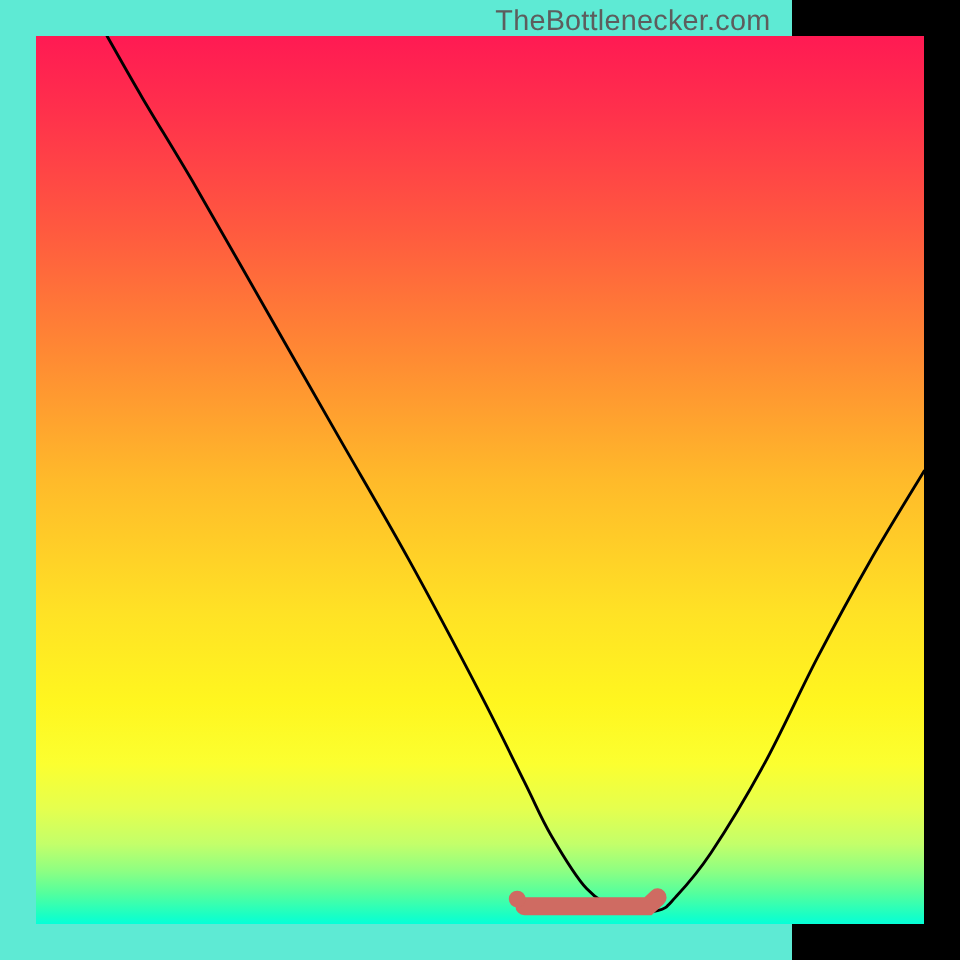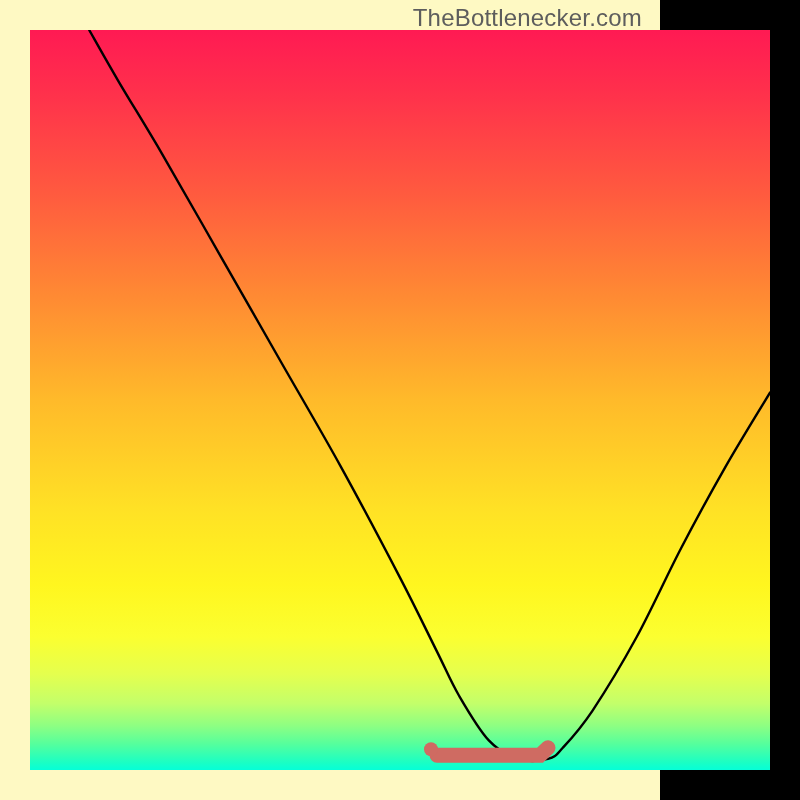--- a/index.html
+++ b/index.html
@@ -8,21 +8,21 @@
     width: 800px;
     height: 800px;
     background: #000;
     overflow: hidden;
     font-family: Arial, Helvetica, sans-serif;
   }
   .frame {
     position: relative;
     width: 660px;
     height: 800px;
-    background: #fef9c3;
+    background: #5eead4;
   }
   .watermark {
     position: absolute;
     top: 4px;
     right: 18px;
     color: #5d5d5d;
     font-size: 24px;
     font-weight: 500;
     letter-spacing: 0.2px;
     z-index: 10;

